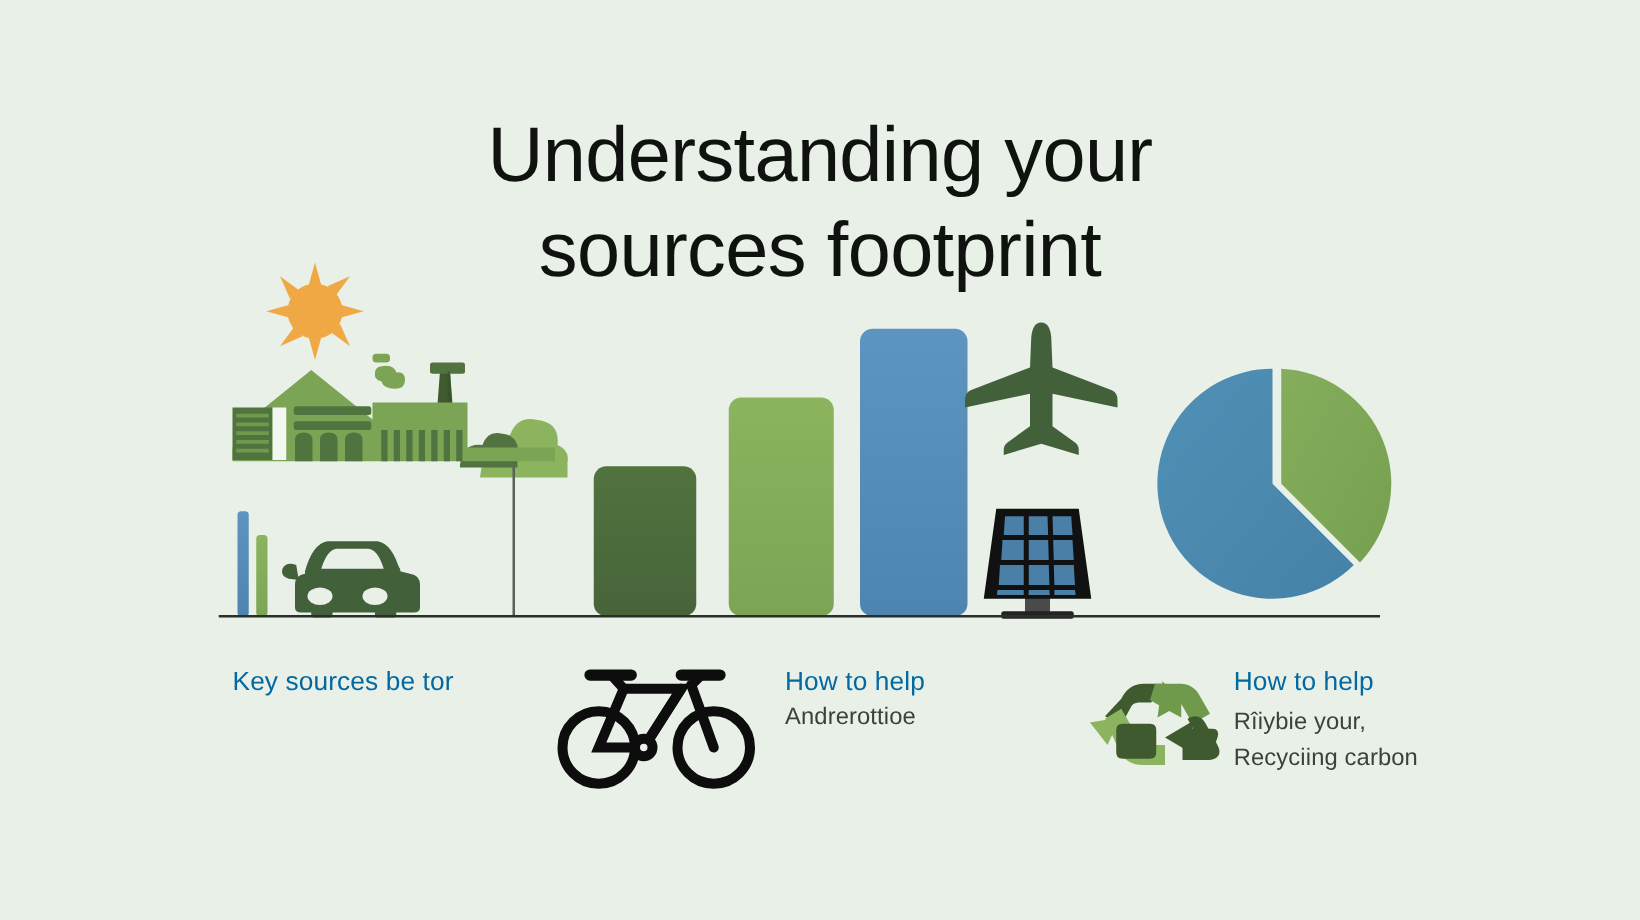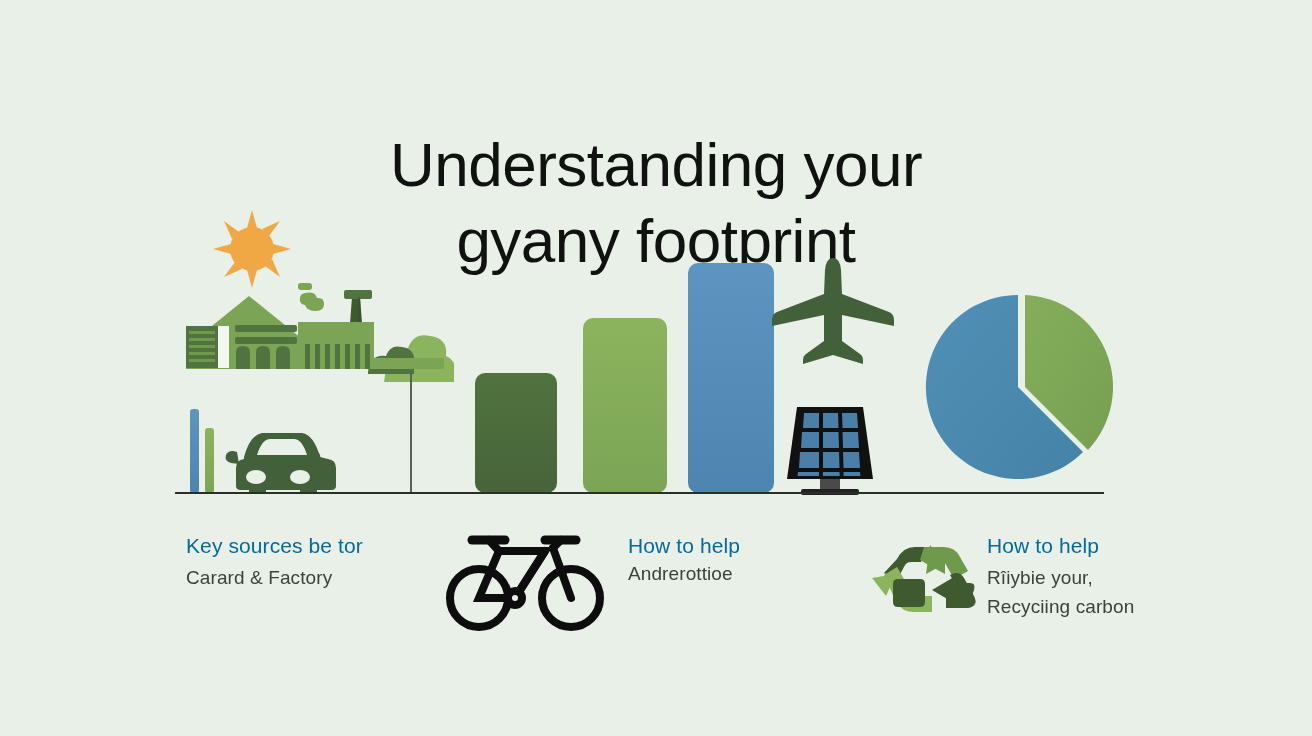--- a/index.html
+++ b/index.html
@@ -34,21 +34,20 @@
     pointer-events: none;
   }
   .title-line {
     display: block;
     font-size: 62px;
     line-height: 74px;
     font-weight: 400;
     letter-spacing: -0.5px;
     color: #101210;
     white-space: nowrap;
-    margin-top: 40px;
   }
   .title-line.l2 { margin-top: 2px; }
 
   
   #scene {
     position: absolute;
     left: 0;
     top: 0;
     width: 1312px;
     height: 736px;
@@ -81,21 +80,21 @@
   }
   .cap-line.first { margin-top: 4px; }
 </style>
 </head>
 <body>
 
 <div id="poster">
 
   <div class="title-block">
     <span class="title-line l1">Understanding your</span>
-    <span class="title-line l2">gyany footprint</span>
+    <span class="title-line l2">sources footprint</span>
   </div>
 
   <svg id="scene" viewBox="0 0 1312 736" xmlns="http://www.w3.org/2000/svg">
 
     <defs>
       <linearGradient id="gDark" x1="0" y1="0" x2="0" y2="1">
         <stop offset="0%" stop-color="#51733f"></stop>
         <stop offset="100%" stop-color="#47643a"></stop>
       </linearGradient>
       <linearGradient id="gMid" x1="0" y1="0" x2="0" y2="1">
@@ -267,21 +266,20 @@
 
       <path d="M950 575 q9 -5 14 3 l10 18 q5 10 -6 12 l-22 0 l0 -15 l14 0 l-10 -18 z" fill="#3f5a2e"></path>
 
       <path d="M932 590 l22 -13 l0 26 z" fill="#3f5a2e"></path>
       <path d="M948 583 l22 0 q6 0 4 7 l-5 14 l-21 -4 z" fill="#3f5a2e"></path>
     </g>
   </svg>
 
   <div class="caption-col c1">
     <div class="cap-head">Key sources be tor</div>
-    <div class="cap-line first">Carard &amp; Factory</div>
   </div>
 
   <div class="caption-col c2">
     <div class="cap-head">How to help</div>
     <div class="cap-line">Andrerottioe</div>
   </div>
 
   <div class="caption-col c3">
     <div class="cap-head">How to help</div>
     <div class="cap-line first">Rîiybie your,</div>

